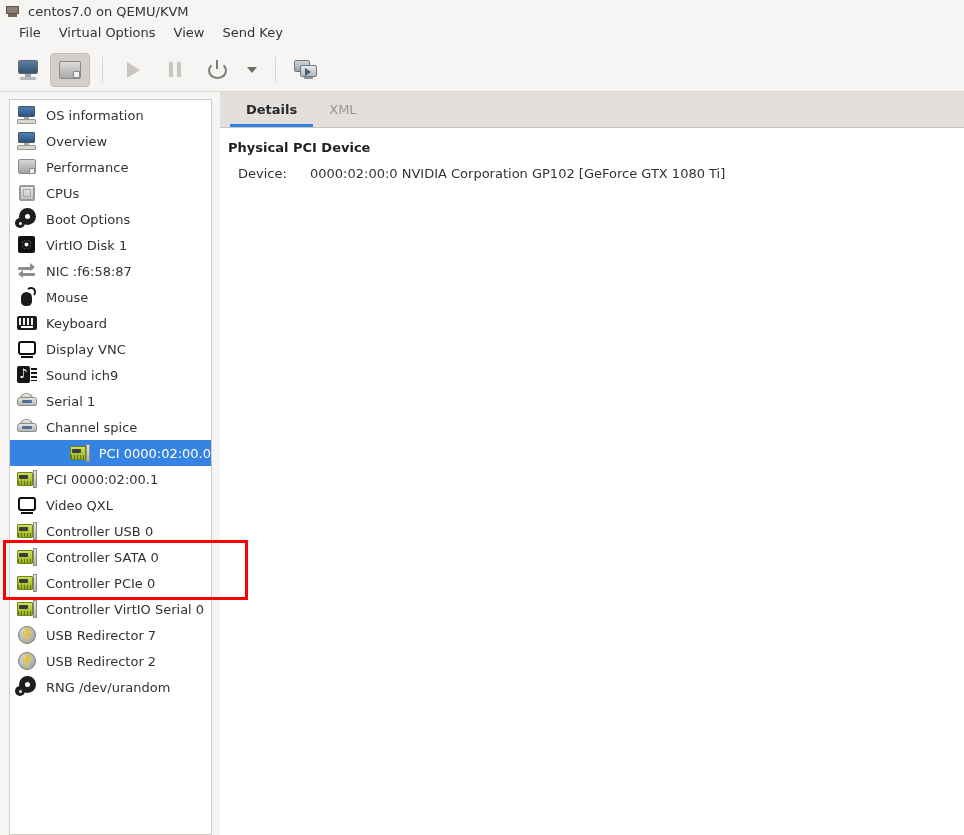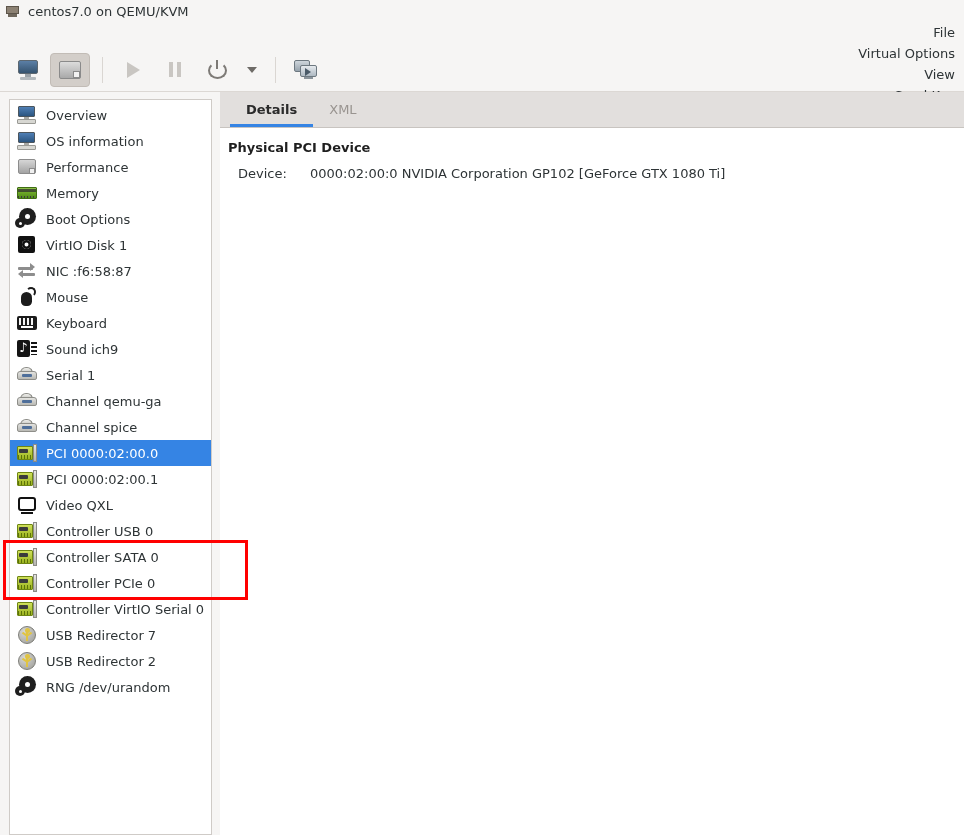--- a/index.html
+++ b/index.html
@@ -48,24 +48,23 @@
   }
   .titlebar .title-text {
     font-size: 13px;
     color: #2e3436;
   }
 
   
   .menubar {
     height: 26px;
     display: flex;
-    align-items: flex-end;
+    align-items: flex-start;
     padding-left: 10px;
     background: #f6f5f4;
-    flex-direction: column;
   }
   .menu-item {
     font-size: 13px;
     color: #2e3436;
     padding: 3px 9px;
     cursor: default;
     white-space: nowrap;
   }
 
   
@@ -170,21 +169,21 @@
     padding-top: 2px;
   }
   .hw-row {
     height: 26px;
     display: flex;
     align-items: center;
     padding-left: 6px;
     box-sizing: border-box;
     white-space: nowrap;
   }
-  .hw-row.selected { background: #3584e4; }
+  .hw-row.selected { background: #3584e4; justify-content: flex-end; }
   .hw-row.selected .hw-label { color: #ffffff; }
   .hw-icon {
     width: 22px; height: 22px;
     margin-right: 8px;
     flex: none;
     position: relative;
   }
   .hw-label { font-size: 13px; color: #2e3436; }
 
   
@@ -635,44 +634,43 @@
 <div class="body-area">
 
   <div class="sidebar-wrap">
     <div class="sidebar" id="hw-list">
         <div class="hw-row">
           <div class="hw-icon i-computer">
             <div class="scr"></div>
             <div class="nk"></div>
             <div class="kb"></div>
           </div>
-          <div class="hw-label">Overview</div>
+          <div class="hw-label">OS information</div>
         </div>
         <div class="hw-row">
           <div class="hw-icon i-computer">
             <div class="scr"></div>
             <div class="nk"></div>
             <div class="kb"></div>
           </div>
-          <div class="hw-label">OS information</div>
+          <div class="hw-label">Overview</div>
         </div>
         <div class="hw-row">
           <div class="hw-icon i-perf">
             <div class="pbody"></div>
             <div class="pfold"></div>
           </div>
           <div class="hw-label">Performance</div>
         </div>
         <div class="hw-row">
-          <div class="hw-icon i-mem">
-            <div class="ram"></div>
-            <div class="chipline"></div>
-            <div class="pins"></div>
-          </div>
-          <div class="hw-label">Memory</div>
+          <div class="hw-icon i-cpu">
+            <div class="chip"></div>
+            <div class="core"></div>
+          </div>
+          <div class="hw-label">CPUs</div>
         </div>
         <div class="hw-row">
           <div class="hw-icon i-gears">
             <div class="g1"></div>
             <div class="g2"></div>
           </div>
           <div class="hw-label">Boot Options</div>
         </div>
         <div class="hw-row">
           <div class="hw-icon i-disk">
@@ -698,41 +696,40 @@
         </div>
         <div class="hw-row">
           <div class="hw-icon i-kbd">
             <div class="kbody"></div>
             <div class="krows"></div>
             <div class="kspace"></div>
           </div>
           <div class="hw-label">Keyboard</div>
         </div>
         <div class="hw-row">
+          <div class="hw-icon i-display">
+            <div class="dscr"></div>
+            <div class="dfoot"></div>
+          </div>
+          <div class="hw-label">Display VNC</div>
+        </div>
+        <div class="hw-row">
           <div class="hw-icon i-sound">
             <div class="note"></div>
             <div class="bars"></div>
           </div>
           <div class="hw-label">Sound ich9</div>
         </div>
         <div class="hw-row">
           <div class="hw-icon i-serial">
             <div class="stop"></div>
             <div class="sbody"></div>
             <div class="port"></div>
           </div>
           <div class="hw-label">Serial 1</div>
-        </div>
-        <div class="hw-row">
-          <div class="hw-icon i-serial">
-            <div class="stop"></div>
-            <div class="sbody"></div>
-            <div class="port"></div>
-          </div>
-          <div class="hw-label">Channel qemu-ga</div>
         </div>
         <div class="hw-row">
           <div class="hw-icon i-serial">
             <div class="stop"></div>
             <div class="sbody"></div>
             <div class="port"></div>
           </div>
           <div class="hw-label">Channel spice</div>
         </div>
         <div class="hw-row selected">

